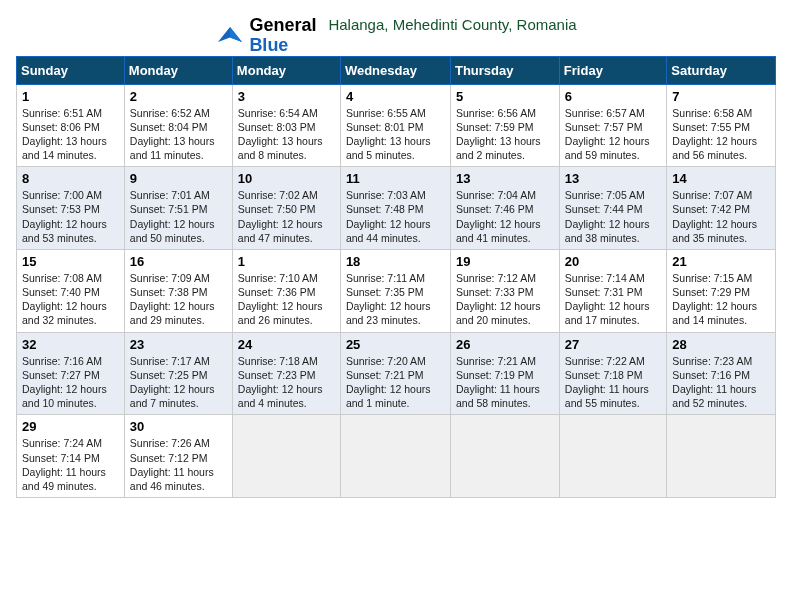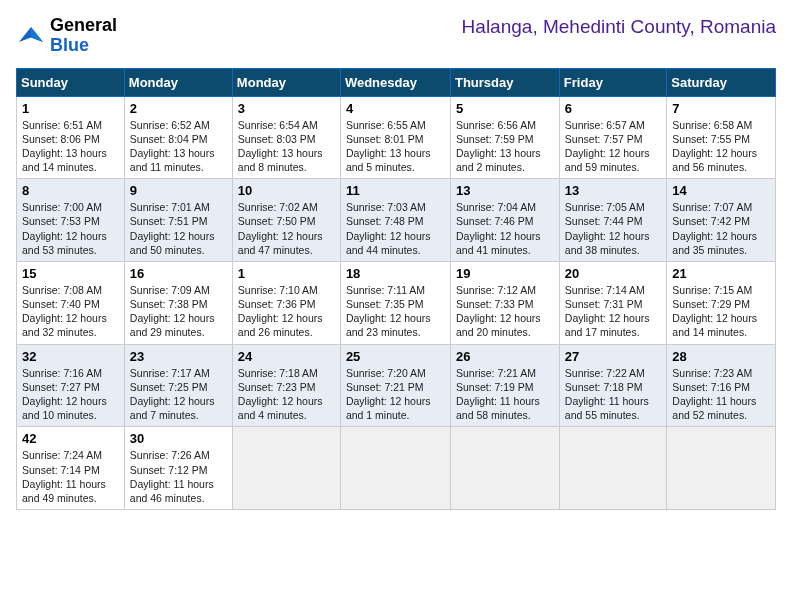--- a/index.html
+++ b/index.html
@@ -5,23 +5,23 @@
     * { margin: 0; padding: 0; box-sizing: border-box; }
     body {
       font-family: Arial, sans-serif;
       background: #fff;
       width: 792px;
       min-height: 612px;
       padding: 16px;
     }
     .header {
       display: flex;
-      justify-content: space-between;
+      justify-content: center;
       align-items: flex-start;
-      margin-bottom: 12px;
+      margin-bottom: 0;
       gap: 12px;
     }
     .logo {
       display: flex;
       align-items: center;
       gap: 4px;
     }
     .logo-text {
       font-size: 18px;
       font-weight: bold;
@@ -35,22 +35,22 @@
     }
     .title-block {
       text-align: right;
     }
     .month-title {
       font-size: 36px;
       font-weight: normal;
       color: #222;
     }
     .location {
-      font-size: 19px;
-      color: #4c1d95;
+      font-size: 15px;
+      color: #14532d;
     }
     .calendar-table {
       width: 100%;
       border-collapse: collapse;
       font-size: 11px;
     }
     .calendar-table th {
       background-color: #0c4a6e;
       color: #fff;
       padding: 6px 4px;
@@ -151,21 +151,21 @@
       <tr>
         <td><span class="day-num">32</span><span class="day-info">Sunrise: 7:16 AM<br>Sunset: 7:27 PM<br>Daylight: 12 hours and 10 minutes.</span></td>
         <td><span class="day-num">23</span><span class="day-info">Sunrise: 7:17 AM<br>Sunset: 7:25 PM<br>Daylight: 12 hours and 7 minutes.</span></td>
         <td><span class="day-num">24</span><span class="day-info">Sunrise: 7:18 AM<br>Sunset: 7:23 PM<br>Daylight: 12 hours and 4 minutes.</span></td>
         <td><span class="day-num">25</span><span class="day-info">Sunrise: 7:20 AM<br>Sunset: 7:21 PM<br>Daylight: 12 hours and 1 minute.</span></td>
         <td><span class="day-num">26</span><span class="day-info">Sunrise: 7:21 AM<br>Sunset: 7:19 PM<br>Daylight: 11 hours and 58 minutes.</span></td>
         <td><span class="day-num">27</span><span class="day-info">Sunrise: 7:22 AM<br>Sunset: 7:18 PM<br>Daylight: 11 hours and 55 minutes.</span></td>
         <td><span class="day-num">28</span><span class="day-info">Sunrise: 7:23 AM<br>Sunset: 7:16 PM<br>Daylight: 11 hours and 52 minutes.</span></td>
       </tr>
       <tr>
-        <td><span class="day-num">42</span><span class="day-info">Sunrise: 7:24 AM<br>Sunset: 7:14 PM<br>Daylight: 11 hours and 49 minutes.</span></td>
+        <td><span class="day-num">29</span><span class="day-info">Sunrise: 7:24 AM<br>Sunset: 7:14 PM<br>Daylight: 11 hours and 49 minutes.</span></td>
         <td><span class="day-num">30</span><span class="day-info">Sunrise: 7:26 AM<br>Sunset: 7:12 PM<br>Daylight: 11 hours and 46 minutes.</span></td>
         <td class="empty-cell"></td>
         <td class="empty-cell"></td>
         <td class="empty-cell"></td>
         <td class="empty-cell"></td>
         <td class="empty-cell"></td>
       </tr>
     </tbody>
 </table>
 

